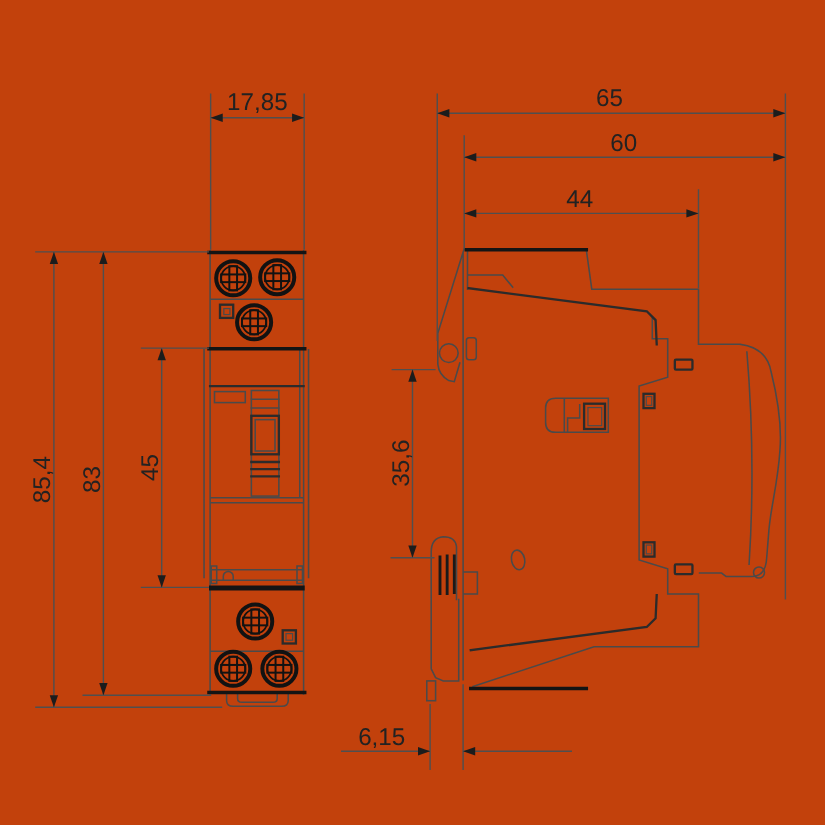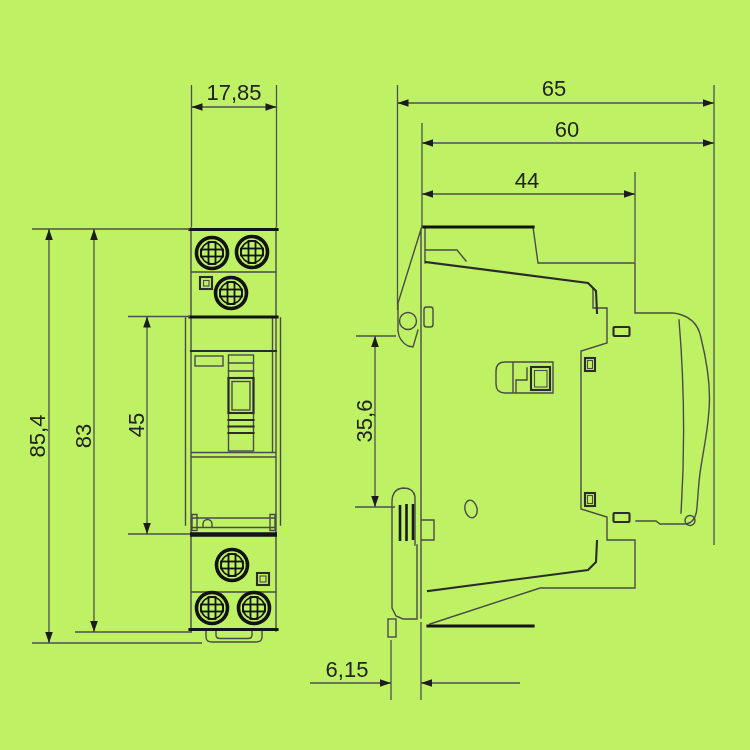--- a/index.html
+++ b/index.html
@@ -1,16 +1,16 @@
 <!DOCTYPE html>
 <html><head>
 <meta charset="utf-8">
 <style>
   html,body{margin:0;padding:0;background:#ffffff;}
-  .page{width:750px;height:750px;position:relative;background:#bef264;overflow:hidden;}
+  .page{width:750px;height:750px;position:relative;background:#c2410c;overflow:hidden;}
   svg{display:block;}
   svg text{font-family:"Liberation Sans","DejaVu Sans",sans-serif;font-size:22px;fill:#222222;}
   .ln{stroke:#4a4a4a;stroke-width:1.4;fill:none;stroke-linecap:square;}
   .ln1{stroke:#4a4a4a;stroke-width:1.1;fill:none;}
   .lnm{stroke:#2b2b2b;stroke-width:2.1;fill:none;stroke-linecap:square;}
   .lnd{stroke:#141414;stroke-width:3.2;fill:none;stroke-linecap:square;}
   .band{stroke:#141414;stroke-width:4.5;fill:none;}
   .dim{stroke:#4f4f4f;stroke-width:1.3;fill:none;stroke-linecap:butt;}
   .arr{fill:#1c1c1c;stroke:none;}
   .scr{stroke:#121212;fill:none;}

